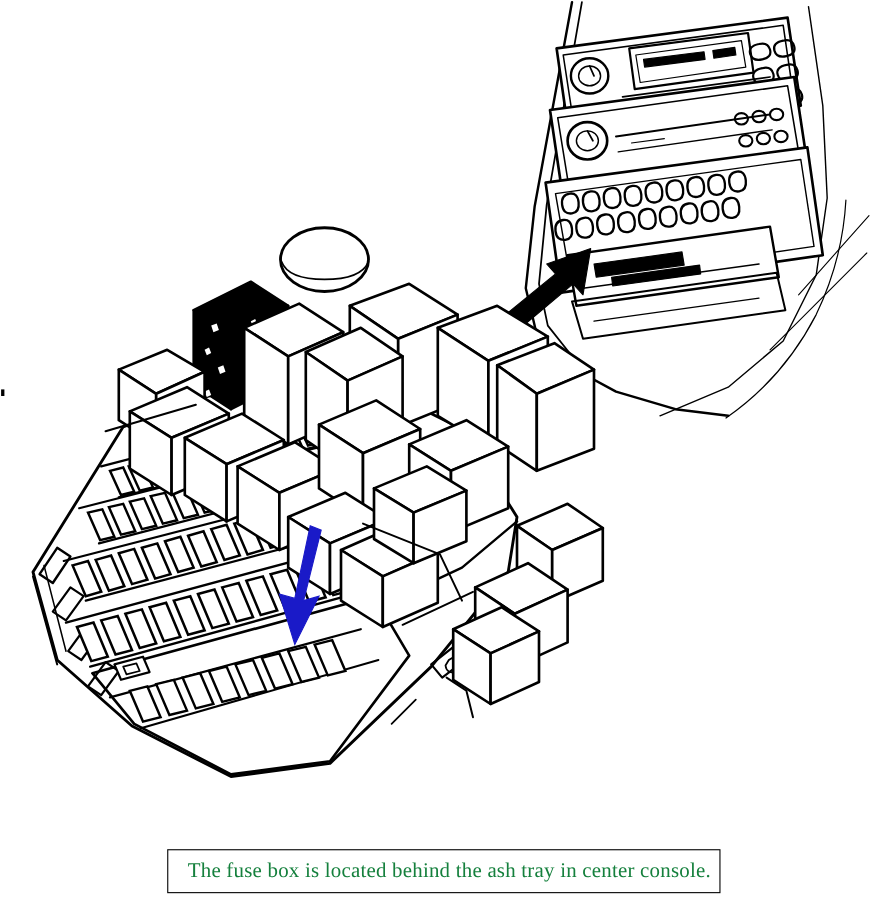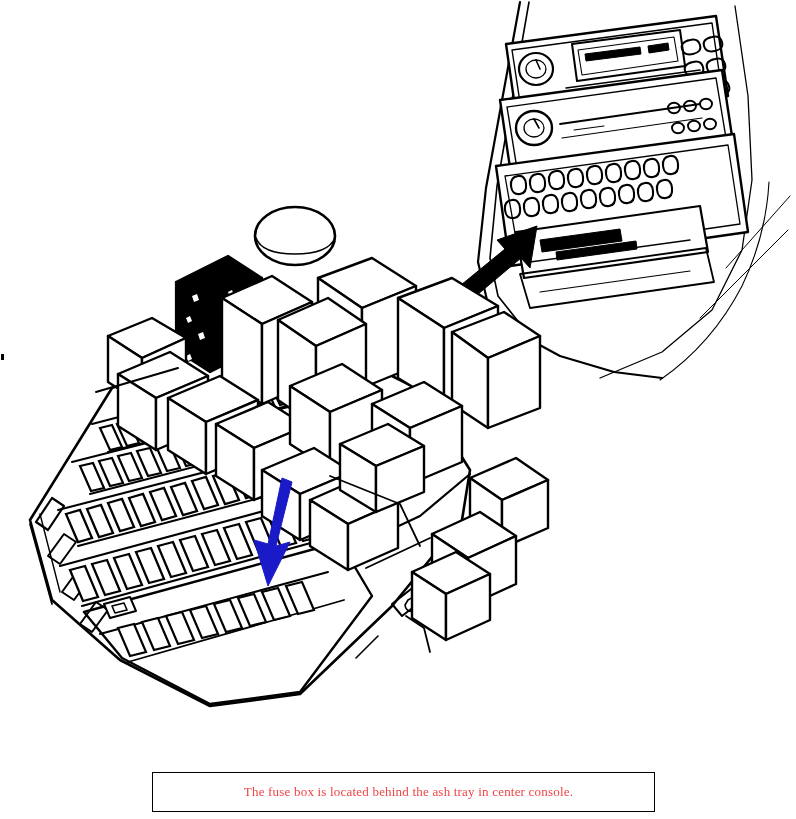--- a/index.html
+++ b/index.html
@@ -33,22 +33,22 @@
     height: 40px;
     border: 1.5px solid #000000;
     background: #ffffff;
     box-sizing: border-box;
     display: flex;
     align-items: center;
     justify-content: center;
   }
   .caption-text {
     font-family: "Liberation Serif", serif;
-    font-size: 13px;
-    color: #ef4444;
+    font-size: 19px;
+    color: #15803d;
     letter-spacing: 0.2px;
     white-space: nowrap;
     margin-left: 10px;
   }
   
   .ink { fill: none; stroke: #000000; stroke-linejoin: round; stroke-linecap: round; }
   .ink-fill-w { fill: #ffffff; stroke: #000000; stroke-linejoin: round; stroke-linecap: round; }
   .ink-solid { fill: #000000; stroke: #000000; stroke-linejoin: round; }
 </style>
 </head>

